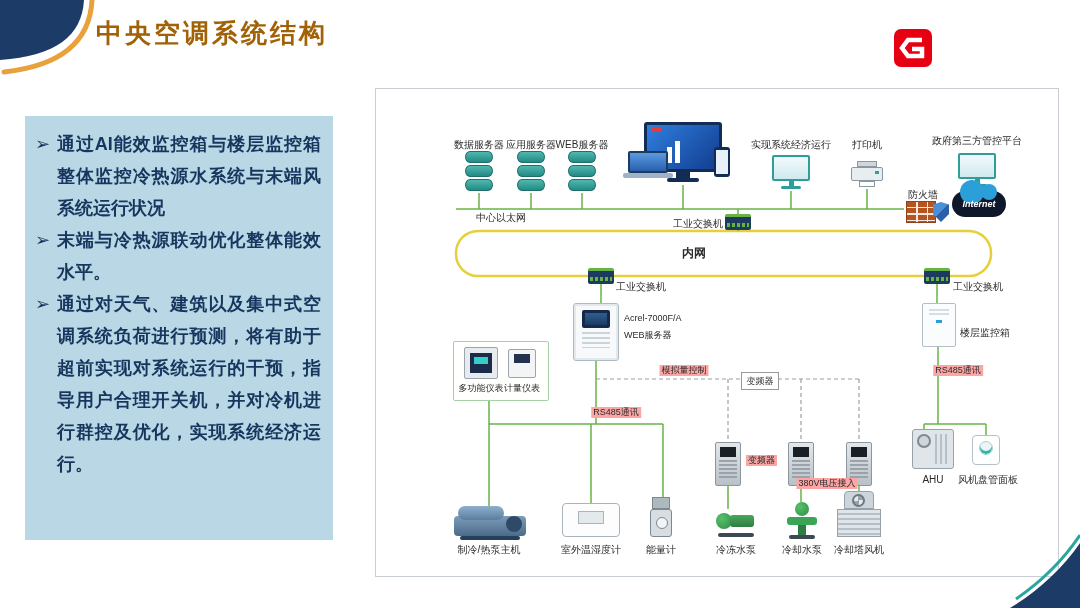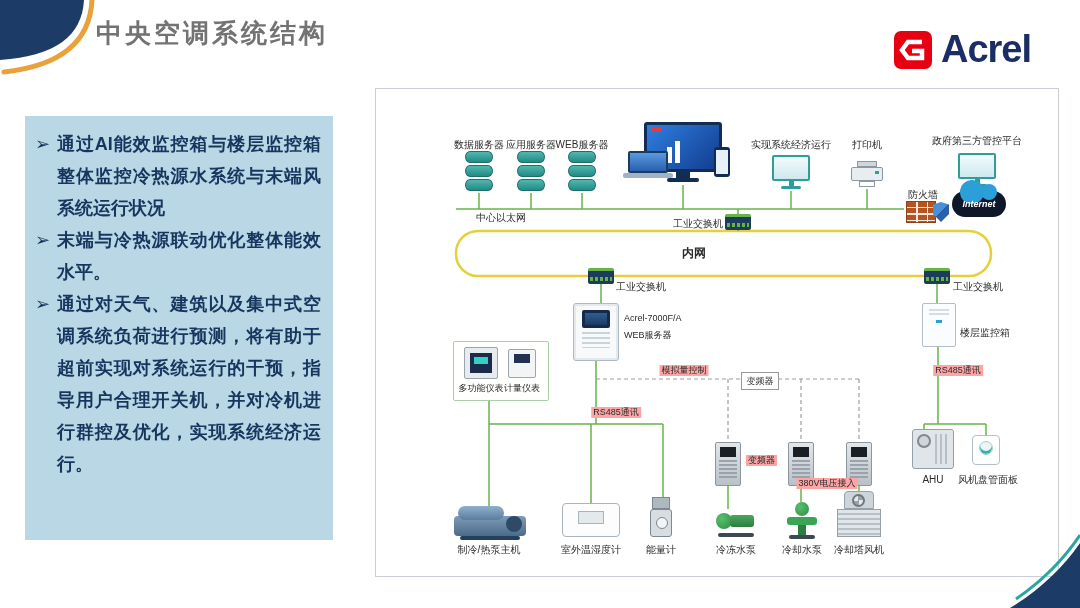--- a/index.html
+++ b/index.html
@@ -2,21 +2,21 @@
 <html><head>
 <meta charset="utf-8">
 <style>
   html,body { margin:0; padding:0; background:#fff; }
   .page { position:relative; width:1080px; height:608px; background:#fff; overflow:hidden;
           font-family:"Liberation Sans","DejaVu Sans",sans-serif; }
 
   
   .corner-tl { position:absolute; left:0; top:0; }
   .page-title { position:absolute; left:96px; top:16px; font-size:26px; font-weight:bold;
-                color:#737373; letter-spacing:3px; }
+                color:#a16207; letter-spacing:3px; }
   .logo { position:absolute; left:893px; top:28px; display:flex; align-items:center; gap:8px; }
   .logo-text { font-size:38px; font-weight:800; color:#1b2e63; letter-spacing:-1px; }
 
   
   .sidebar { position:absolute; left:25px; top:116px; width:308px; height:424px;
              background:#b9d7e5; box-sizing:border-box; padding:12px 12px 0 10px; }
   .bullet { display:flex; color:#16365e; font-size:18px; line-height:32px; font-weight:600; }
   .bullet .marker { flex:0 0 22px; }
   .bullet .btext { text-align:justify; }
 
@@ -195,21 +195,20 @@
     <path d="M0 0 H84 C82 36 56 56 0 60 Z" fill="#1c3b67"></path>
     <path d="M92 0 C90 42 60 66 4 72" stroke="#e9a13b" stroke-width="5" fill="none" stroke-linecap="round"></path>
   </svg>
   <div class="page-title">中央空调系统结构</div>
 
   <div class="logo">
     <svg width="40" height="40" viewBox="0 0 40 40">
       <rect x="1" y="1" width="38" height="38" rx="7" fill="#e60012"></rect>
       <path d="M29 12 H15 L9 20 L15 28 H29 V21 H19" fill="none" stroke="#fff" stroke-width="4.5"></path>
     </svg>
-    <span class="logo-text">Acrel</span>
   </div>
 
   <div class="sidebar">
     <div class="bullet">
       <span class="marker">➢</span>
       <span class="btext">通过AI能效监控箱与楼层监控箱整体监控冷热源水系统与末端风系统运行状况</span>
     </div>
     <div class="bullet">
       <span class="marker">➢</span>
       <span class="btext">末端与冷热源联动优化整体能效水平。</span>

